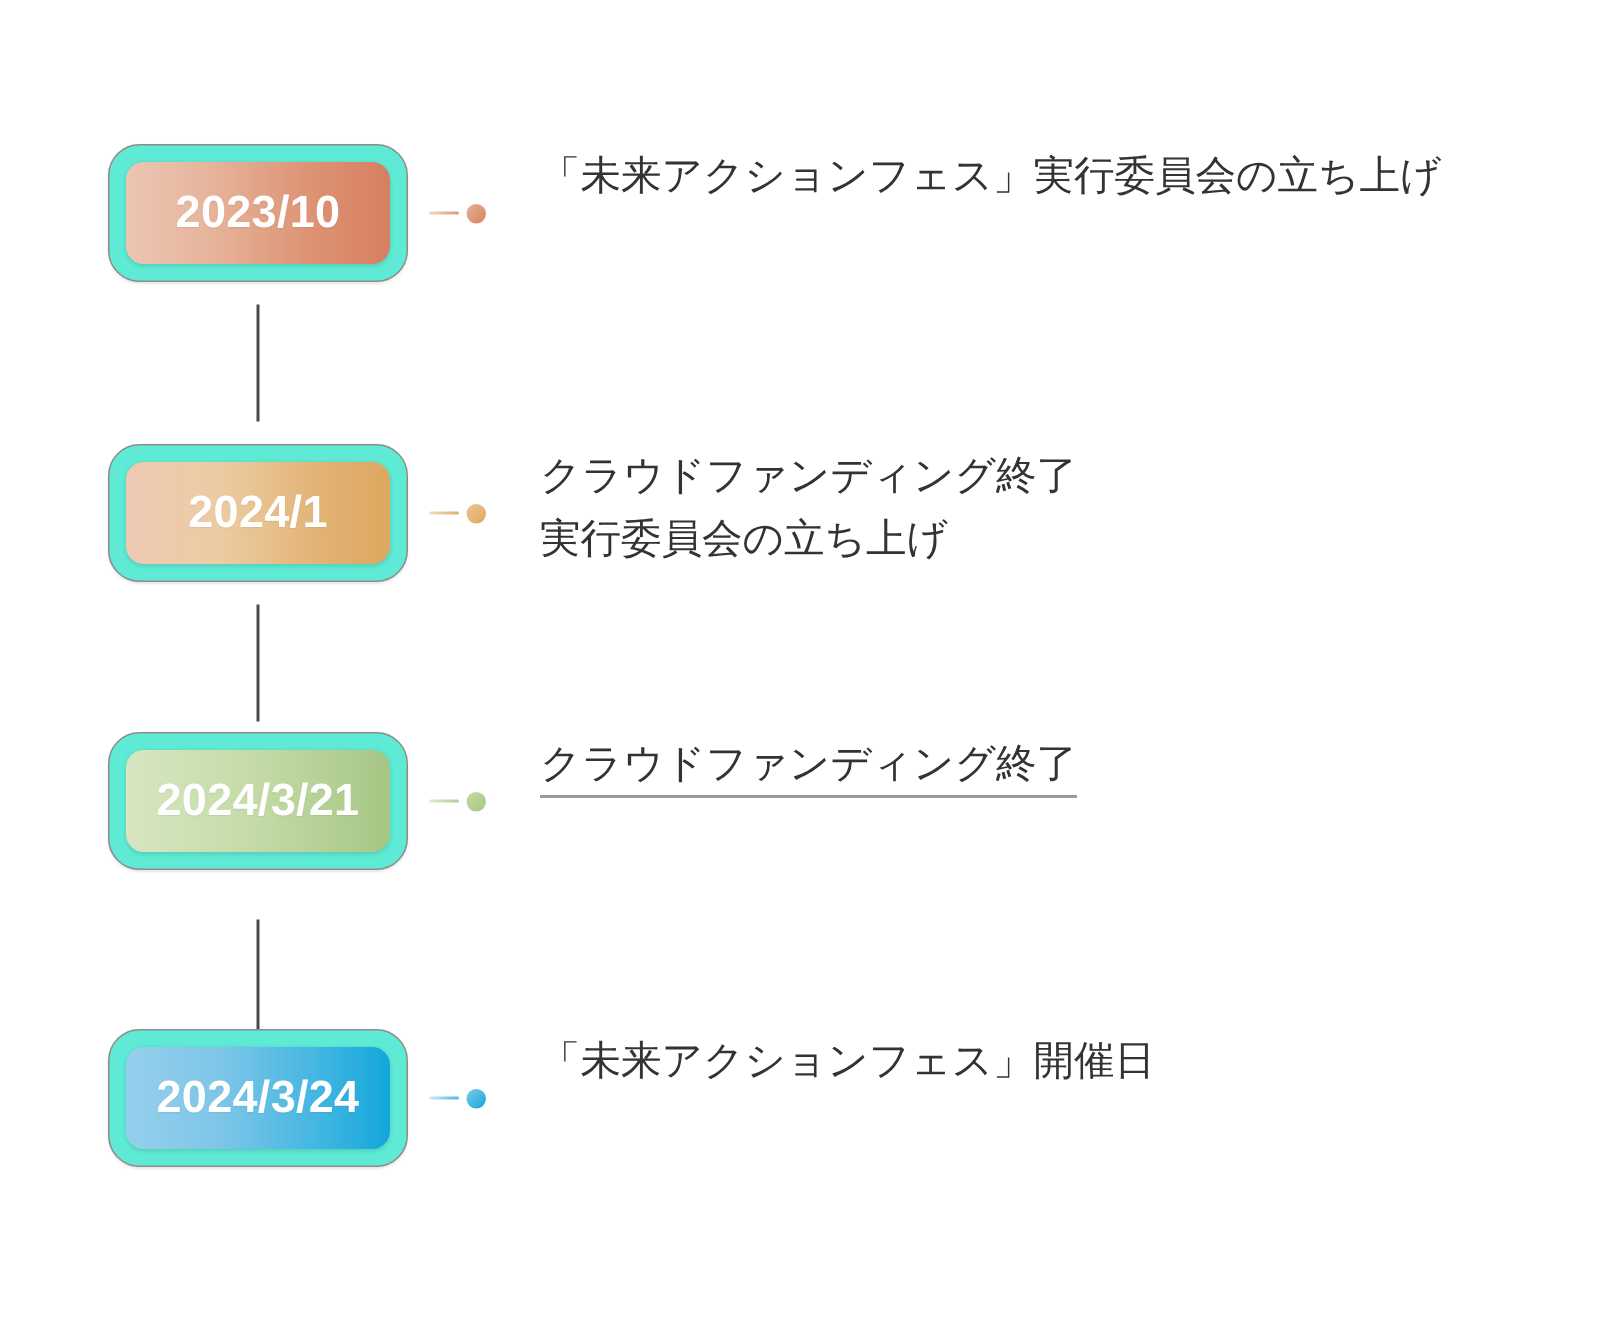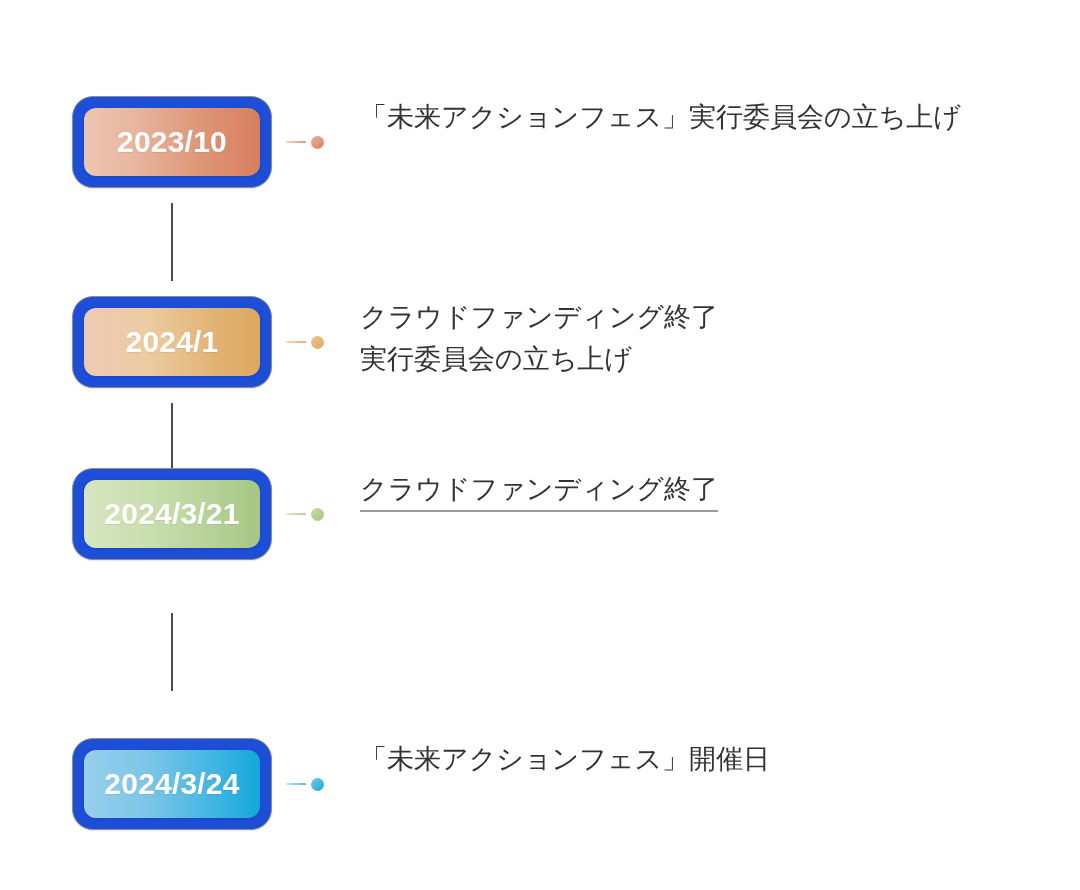--- a/index.html
+++ b/index.html
@@ -34,21 +34,21 @@
   
   .badge-outer {
     position: absolute;
     left: 72px;
     top: 0;
     width: 200px;
     height: 92px;
     box-sizing: border-box;
     border: 1.6px solid #8d8d8d;
     border-radius: 21px;
-    background: #1d4ed8;
+    background: #5eead4;
     display: flex;
     align-items: center;
     justify-content: center;
     box-shadow: 0 1px 2px rgba(0,0,0,0.10);
   }
 
   .badge-inner {
     width: 176px;
     height: 68px;
     border-radius: 12px;
@@ -171,36 +171,36 @@
     <div class="leader">
       <span class="leader-line line-amber"></span>
       <span class="leader-dot dot-amber"></span>
     </div>
     <div class="desc">
       <span class="desc-line">クラウドファンディング終了</span>
       <span class="desc-line">実行委員会の立ち上げ</span>
     </div>
   </div>
 
-  <div class="tl-row" style="top:468px;">
+  <div class="tl-row" style="top:488px;">
     <div class="badge-outer">
       <div class="badge-inner grad-green">
         <span class="badge-label">2024/3/21</span>
       </div>
     </div>
     <div class="leader">
       <span class="leader-line line-green"></span>
       <span class="leader-dot dot-green"></span>
     </div>
     <div class="desc">
       <span class="desc-line underlined">クラウドファンディング終了</span>
     </div>
   </div>
 
-  <div class="tl-row" style="top:738px;">
+  <div class="tl-row" style="top:686px;">
     <div class="badge-outer">
       <div class="badge-inner grad-blue">
         <span class="badge-label">2024/3/24</span>
       </div>
     </div>
     <div class="leader">
       <span class="leader-line line-blue"></span>
       <span class="leader-dot dot-blue"></span>
     </div>
     <div class="desc">

